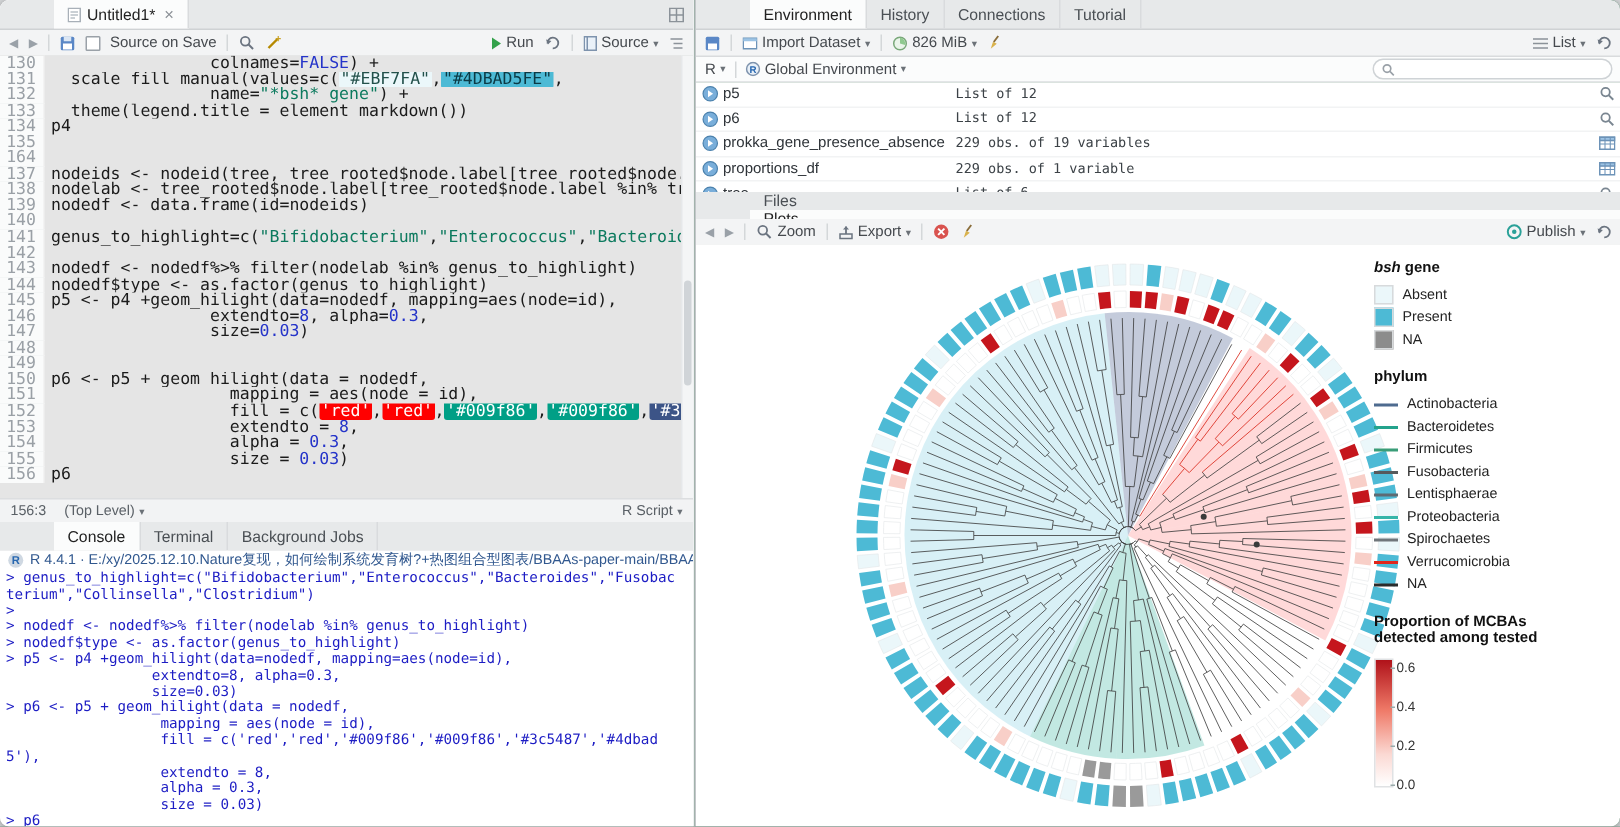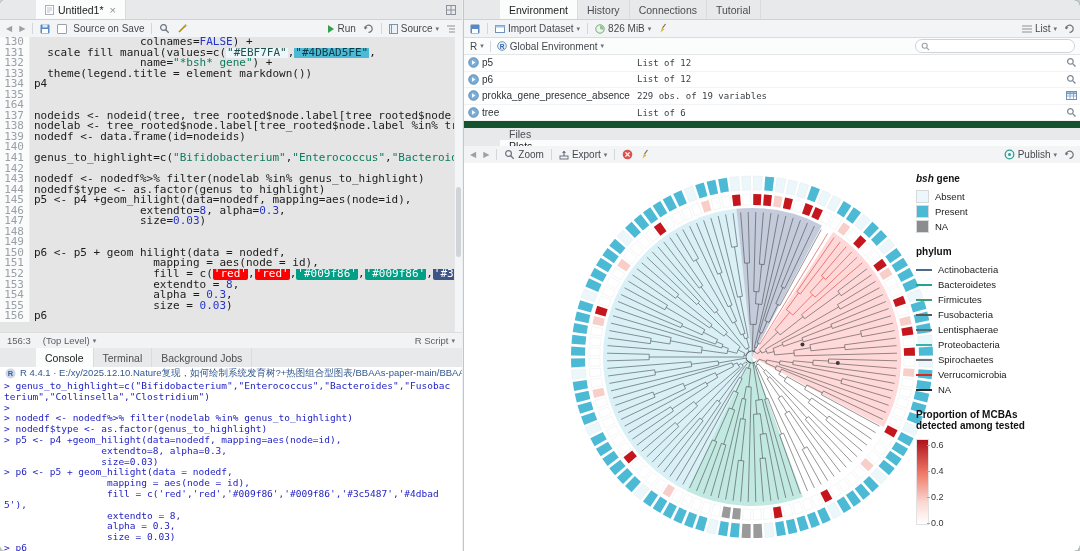--- a/index.html
+++ b/index.html
@@ -362,20 +362,39 @@
         </div>
         <div class="erow">
           <span class="esph">
             <svg width="11" height="11" viewBox="0 0 11 11">
               <circle cx="5.5" cy="5.5" r="4.8" fill="#79aeda" stroke="#4c82ad" stroke-width="0.8"></circle>
               <path d="M4 3.2 L7.4 5.5 L4 7.8 Z" fill="#fff"></path>
             </svg>
           </span>
           <span class="ename">prokka_gene_presence_absence</span>
           <span class="eval">229 obs. of 19 variables</span>
+          <span class="eicon">
+            <svg width="11" height="11" viewBox="0 0 11 11">
+              <rect x="0.5" y="1.5" width="10" height="8" fill="#fff" stroke="#6d93b8"></rect>
+              <rect x="0.5" y="1.5" width="10" height="2.2" fill="#9cc3e4" stroke="#6d93b8"></rect>
+              <line x1="4" y1="1.5" x2="4" y2="9.5" stroke="#6d93b8" stroke-width="0.7"></line>
+              <line x1="7.5" y1="1.5" x2="7.5" y2="9.5" stroke="#6d93b8" stroke-width="0.7"></line>
+              <line x1="0.5" y1="6" x2="10.5" y2="6" stroke="#6d93b8" stroke-width="0.7"></line>
+            </svg>
+          </span>
+        </div>
+        <div class="erow">
+          <span class="esph">
+            <svg width="11" height="11" viewBox="0 0 11 11">
+              <circle cx="5.5" cy="5.5" r="4.8" fill="#79aeda" stroke="#4c82ad" stroke-width="0.8"></circle>
+              <path d="M4 3.2 L7.4 5.5 L4 7.8 Z" fill="#fff"></path>
+            </svg>
+          </span>
+          <span class="ename">proportions_df</span>
+          <span class="eval">229 obs. of 1 variable</span>
           <span class="eicon">
             <svg width="11" height="11" viewBox="0 0 11 11">
               <rect x="0.5" y="1.5" width="10" height="8" fill="#fff" stroke="#6d93b8"></rect>
               <rect x="0.5" y="1.5" width="10" height="2.2" fill="#9cc3e4" stroke="#6d93b8"></rect>
               <line x1="4" y1="1.5" x2="4" y2="9.5" stroke="#6d93b8" stroke-width="0.7"></line>
               <line x1="7.5" y1="1.5" x2="7.5" y2="9.5" stroke="#6d93b8" stroke-width="0.7"></line>
               <line x1="0.5" y1="6" x2="10.5" y2="6" stroke="#6d93b8" stroke-width="0.7"></line>
             </svg>
           </span>
         </div>

